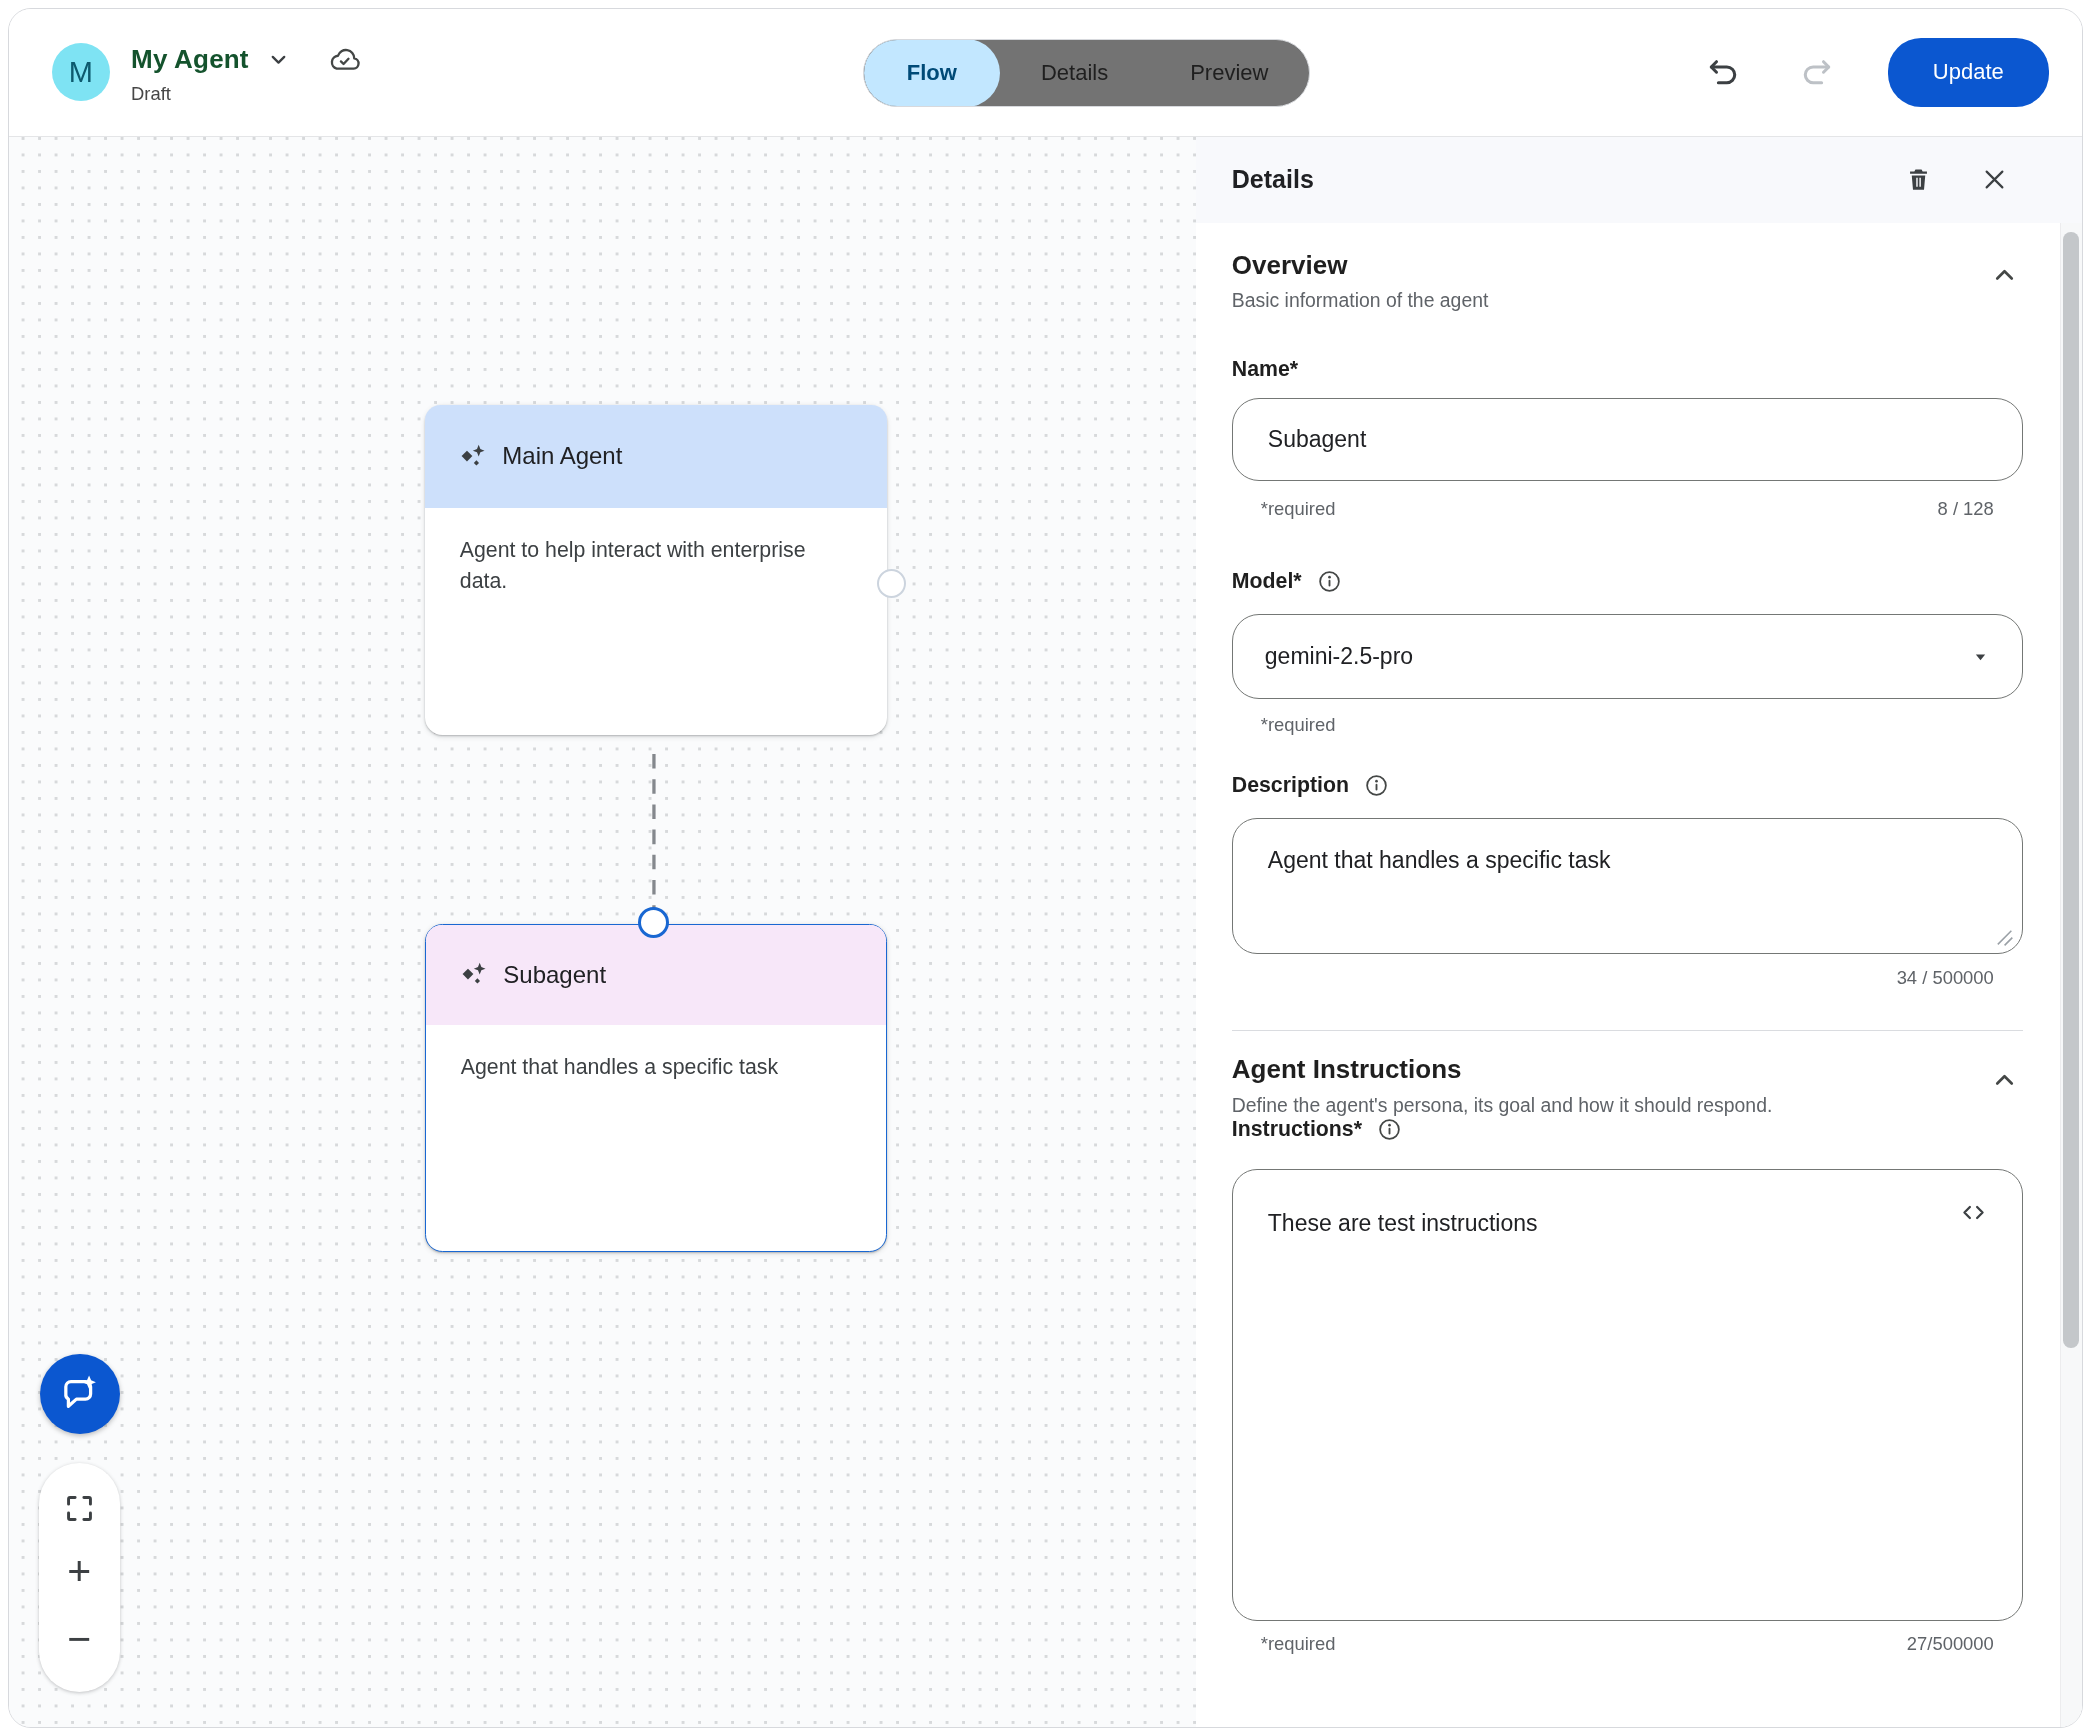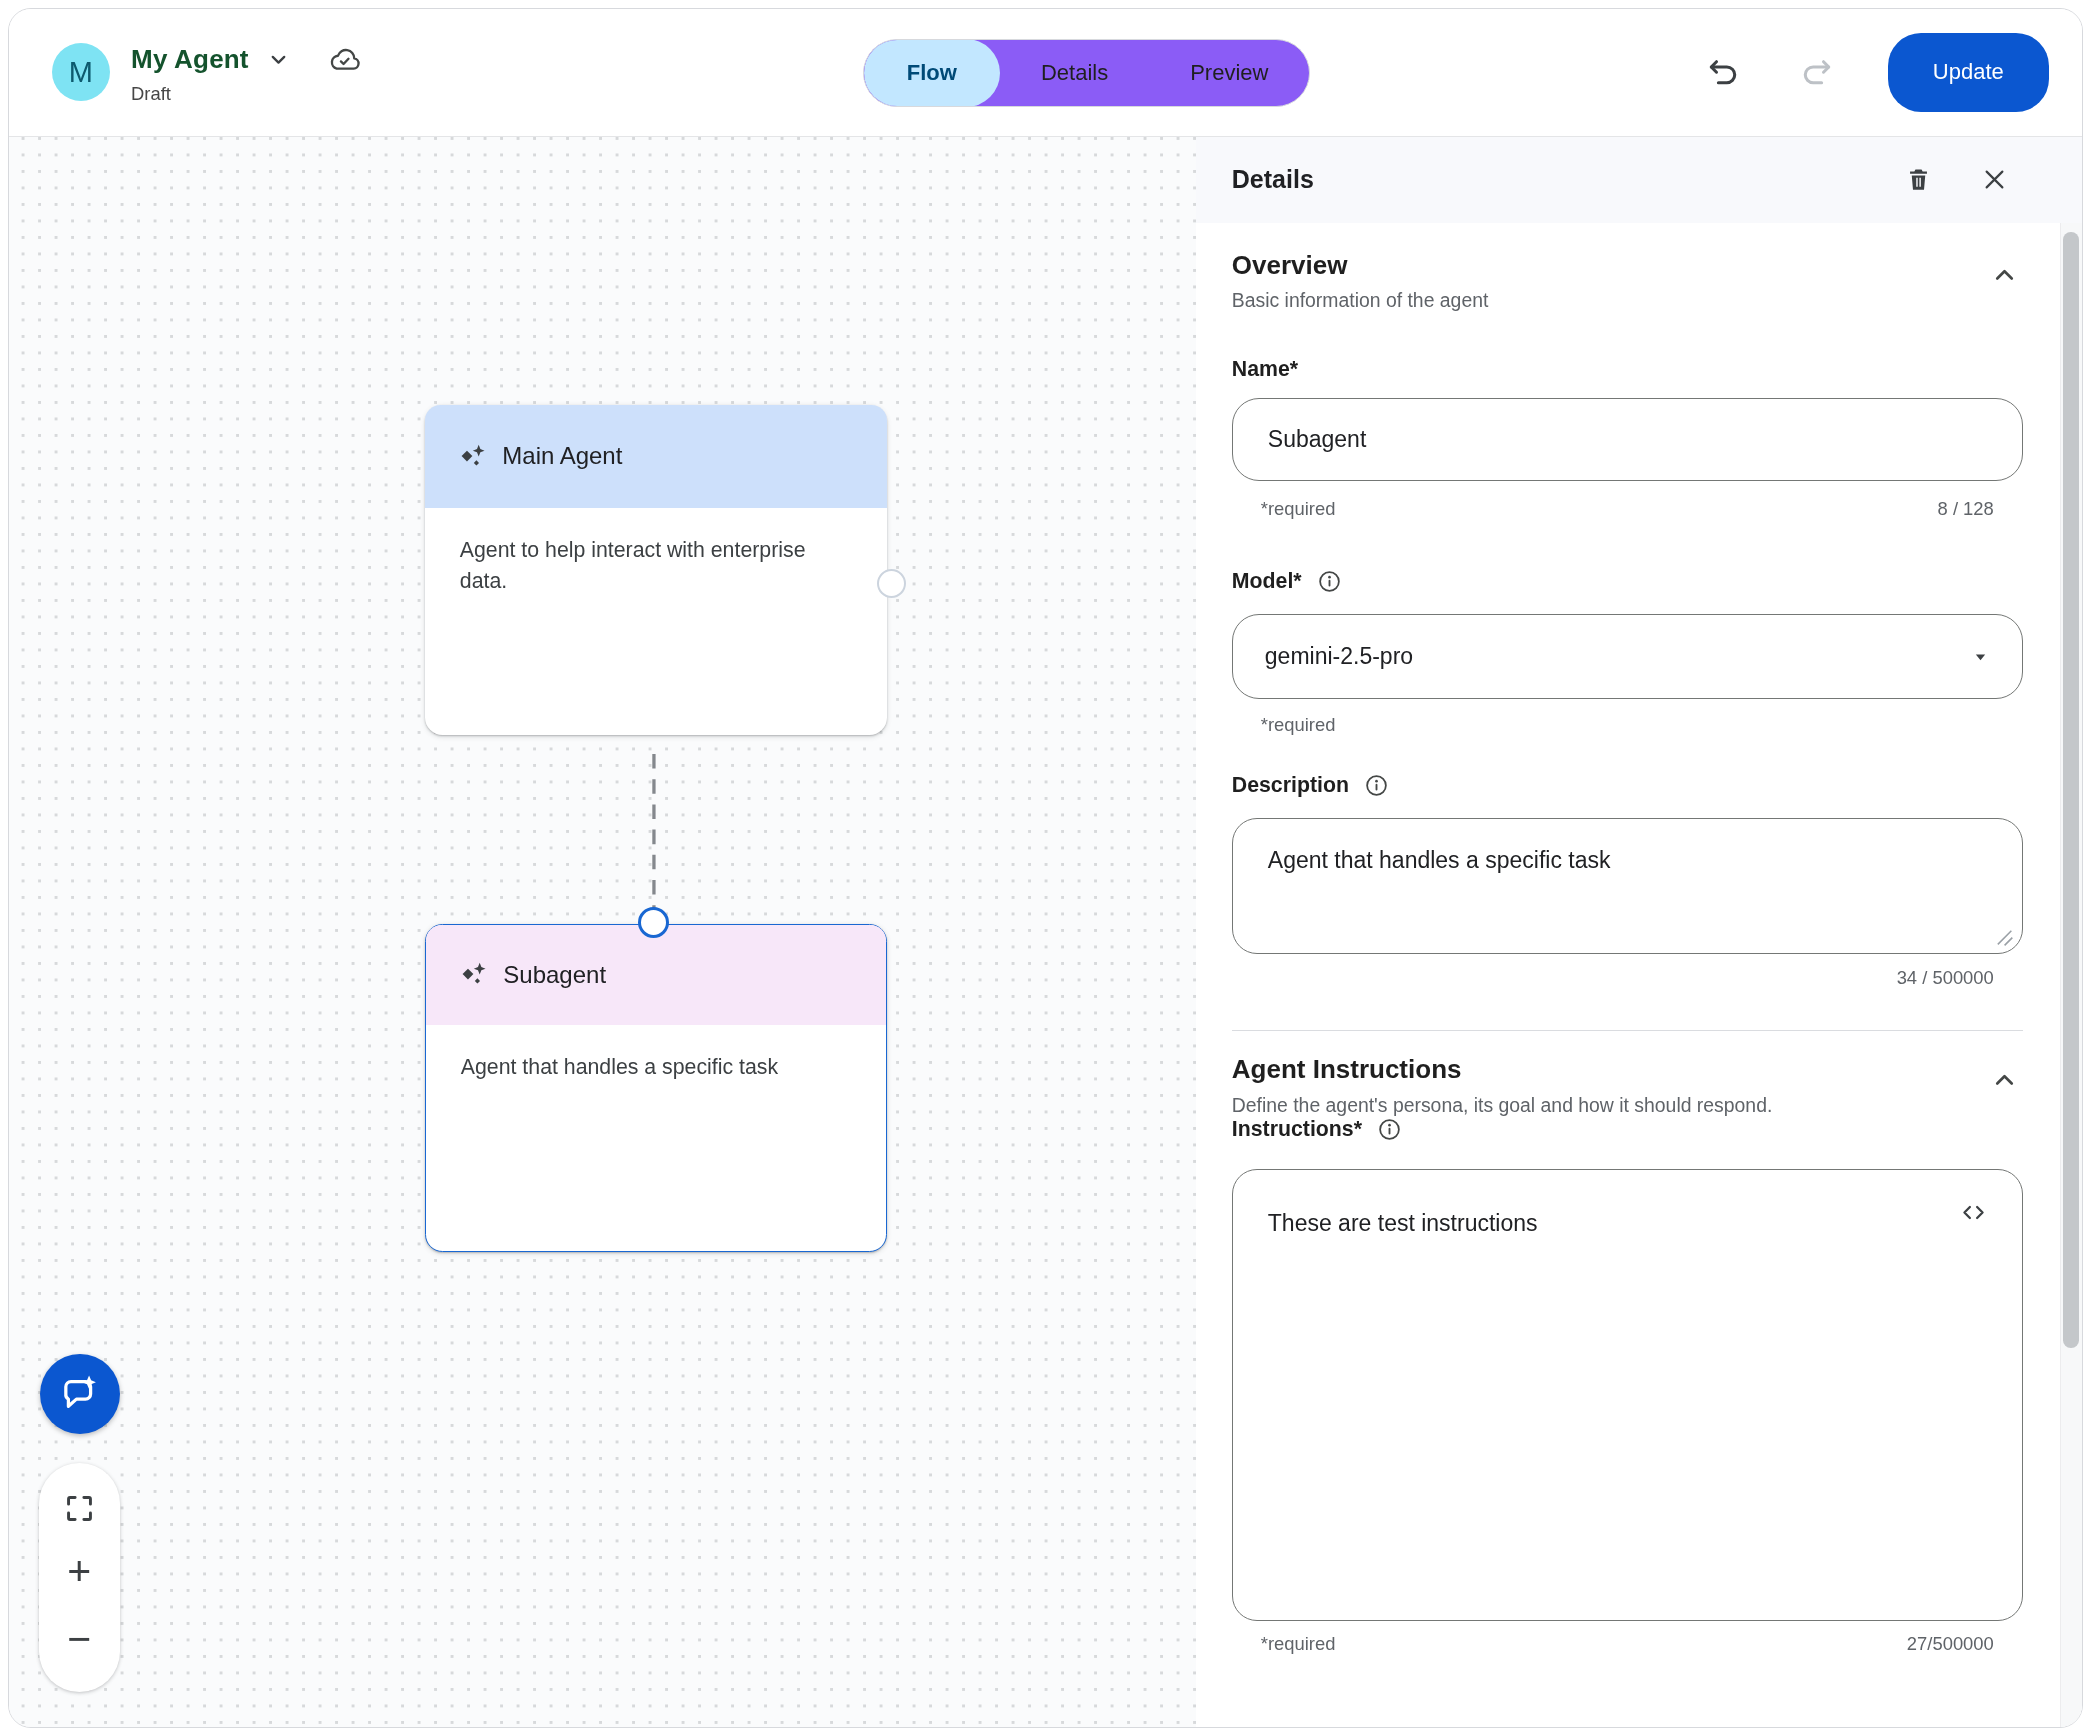--- a/index.html
+++ b/index.html
@@ -16,28 +16,28 @@
   .brand { display:flex; align-items:center; gap:21.3px; }
   .avatar { width:58px; height:58px; border-radius:50%; background:#7ee3f3; color:#0d5a6e;
             display:flex; align-items:center; justify-content:center; font-size:29px; font-weight:500; }
   .title-row { display:flex; align-items:center; gap:13.6px; }
   .agent-title { font-size:26px; font-weight:700; color:#14532d; letter-spacing:0.2px; }
   .draft { font-size:18.4px; color:#474747; margin-top:2.9px; }
   .icon-btn { background:none; border:none; cursor:pointer; display:inline-flex;
               align-items:center; justify-content:center; padding:3.9px; }
 
   .tabs { position:absolute; left:854px; top:30px; height:68px; border:1.5px solid #d7d9dd;
-          border-radius:34px; display:flex; align-items:center; background:#8b5cf6; overflow:hidden; }
+          border-radius:34px; display:flex; align-items:center; background:#737373; overflow:hidden; }
   .tab { height:68px; padding:0 41px; display:flex; align-items:center; font-size:22px;
          color:#1f1f1f; cursor:pointer; border:none; background:none;
          font-family:"Liberation Sans", sans-serif; }
   .tab.active { background:#c2e7ff; color:#004a77; font-weight:700; border-radius:34px; padding:0 43px; }
 
   .actions { margin-left:auto; display:flex; align-items:center; gap:50px; }
-  .update-btn { height:79px; padding:0 45px; border-radius:33px; border:none; background:#0b57d0;
+  .update-btn { height:69px; padding:0 45px; border-radius:33px; border:none; background:#0b57d0;
                 color:#fff; font-size:22px; font-weight:500; cursor:pointer;
                 font-family:"Liberation Sans", sans-serif; }
 
   
   .content { flex:1; display:flex; min-height:0; }
 
   .canvas { position:relative; flex:1; min-width:0; background:#fafbfc;
             background-image:radial-gradient(circle, #d7d9db 1.4px, transparent 1.6px);
             background-size:16.5px 16.5px; background-position:5.8px 9.7px; overflow:hidden; }
 

